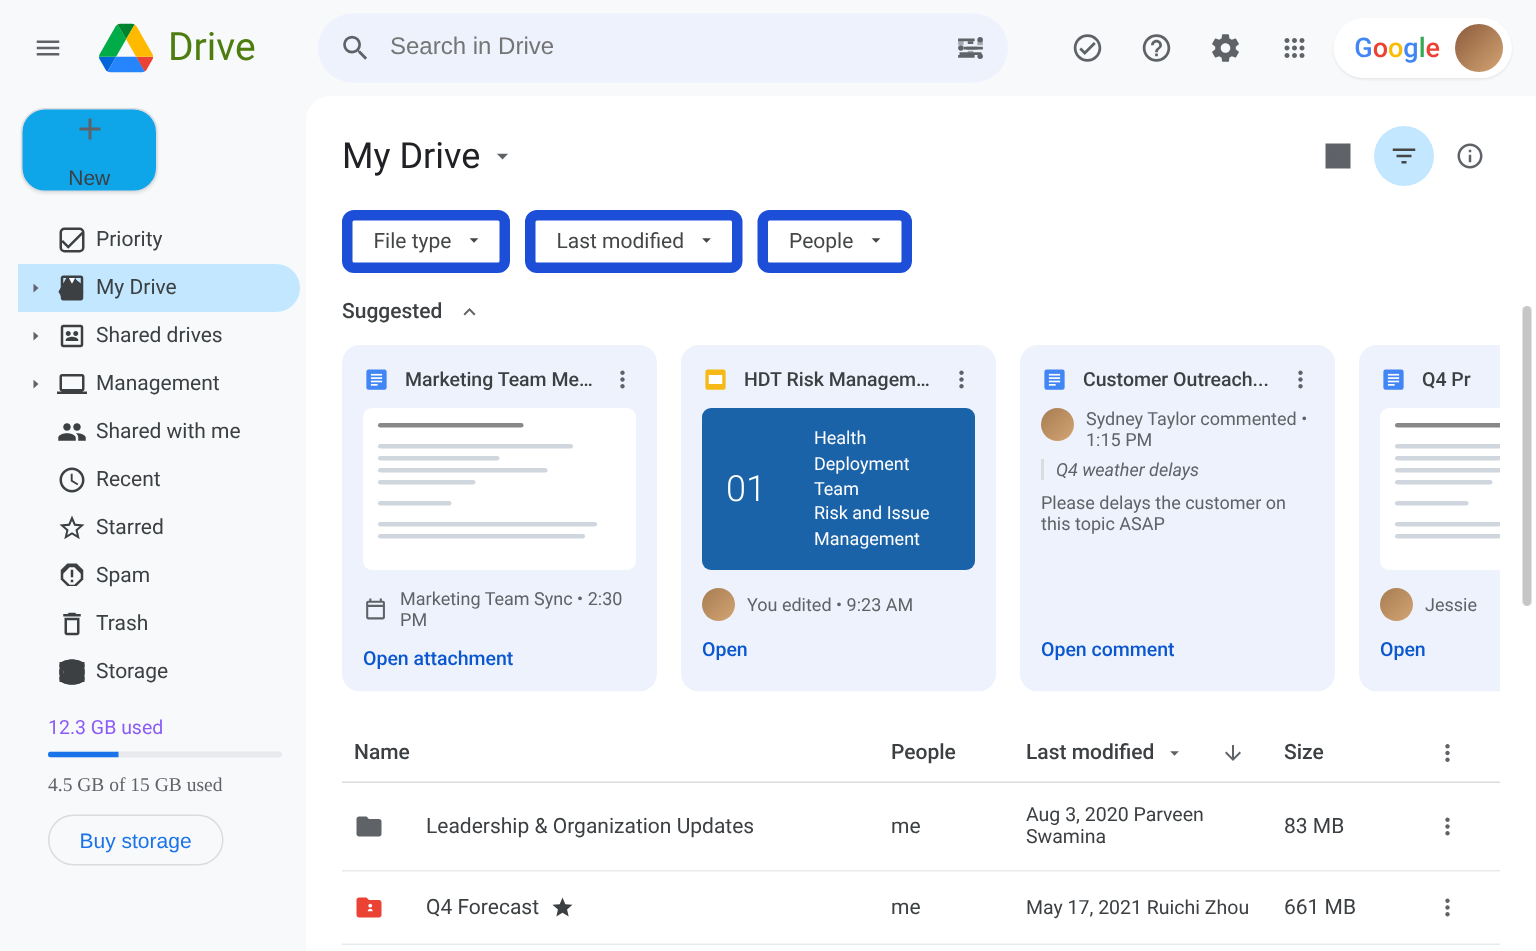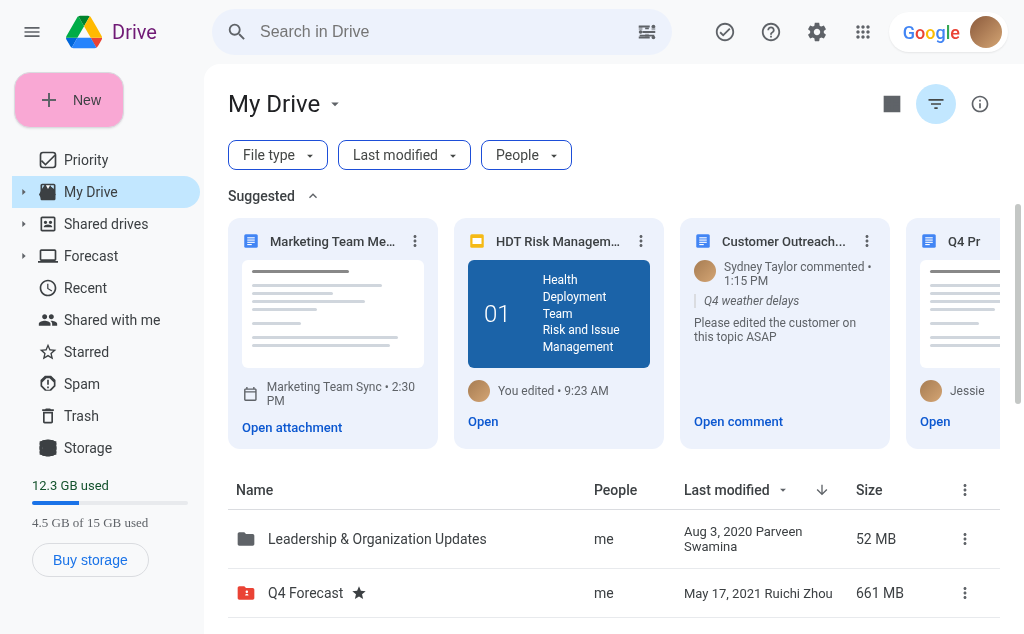--- a/index.html
+++ b/index.html
@@ -4,57 +4,57 @@
 <style>
 * { box-sizing: border-box; margin: 0; padding: 0; }
 body { font-family: 'Google Sans', Roboto, Arial, sans-serif; background: #f8f9fa; color: #3c4043; font-size: 14px; overflow: hidden; }
 .app { display: flex; flex-direction: column; height: 634px; width: 1024px; }
 
 
 .header { display: flex; align-items: center; height: 64px; padding: 8px; gap: 8px; }
 .menu-btn { width: 48px; height: 48px; border-radius: 50%; display: flex; align-items: center; justify-content: center; cursor: pointer; }
 .logo-area { display: flex; align-items: center; gap: 8px; width: 140px; }
 .drive-logo { width: 40px; height: 40px; display: flex; align-items: center; justify-content: center; }
-.drive-text { font-size: 20px; color: #701a75; }
+.drive-text { font-size: 26px; color: #4d7c0f; }
 .search-bar { flex: 1; max-width: 460px; height: 46px; background: #edf2fc; border-radius: 24px; display: flex; align-items: center; padding: 0 14px; gap: 12px; }
 .search-bar input { flex: 1; border: none; background: transparent; font-size: 16px; outline: none; color: #5f6368; }
 .header-right { margin-left: auto; display: flex; align-items: flex-end; gap: 6px; padding-right: 8px; }
 .icon-btn { width: 40px; height: 40px; border-radius: 50%; display: flex; align-items: center; justify-content: center; cursor: pointer; color: #5f6368; }
 .google-pill { background: #fff; border-radius: 24px; padding: 4px 6px 4px 14px; display: flex; align-items: center; gap: 10px; box-shadow: 0 1px 2px rgba(0,0,0,0.08); }
 .google-text { font-size: 18px; font-weight: 500; }
 .avatar { width: 32px; height: 32px; border-radius: 50%; background: #d4a574; display: flex; align-items: center; justify-content: center; overflow: hidden; }
 .avatar-img { background: linear-gradient(135deg, #8b5a3c 0%, #d4a574 100%); width: 100%; height: 100%; }
 
 
 .body { flex: 1; display: flex; overflow: hidden; }
 .sidebar { width: 200px; padding: 8px 0 8px 12px; display: flex; flex-direction: column; }
-.new-btn { width: 110px; height: 56px; background: #f9a8d4; border: 1px solid #dadce0; border-radius: 16px; display: flex; align-items: center; justify-content: center; gap: 12px; font-size: 14px; font-weight: 500; color: #3c4043; box-shadow: 0 1px 2px rgba(0,0,0,0.08); margin-bottom: 16px; margin-left: 2px; cursor: pointer; }
+.new-btn { width: 91px; height: 56px; background: #0ea5e9; border: 1px solid #dadce0; border-radius: 16px; display: flex; align-items: center; justify-content: center; gap: 12px; font-size: 14px; font-weight: 500; color: #3c4043; box-shadow: 0 1px 2px rgba(0,0,0,0.08); margin-bottom: 16px; margin-left: 2px; cursor: pointer; flex-direction: column; }
 .nav-list { display: flex; flex-direction: column; text-align: right; }
 .nav-item { height: 32px; display: flex; align-items: center; padding: 0 12px 0 4px; border-radius: 0 16px 16px 0; cursor: pointer; gap: 4px; position: relative; }
 .nav-item.selected { background: #c2e7ff; }
 .nav-chevron { width: 16px; display: flex; align-items: center; justify-content: center; font-size: 10px; color: #5f6368; }
 .nav-icon { width: 24px; display: flex; align-items: center; justify-content: center; color: #3c4043; }
 .nav-label { font-size: 14px; color: #3c4043; }
 .storage-section { margin-top: 14px; padding: 0 12px 0 20px; }
-.storage-used { font-size: 13px; color: #14532d; margin-bottom: 8px; }
+.storage-used { font-size: 13px; color: #8b5cf6; margin-bottom: 8px; }
 .storage-bar { height: 4px; background: #e8eaed; border-radius: 2px; overflow: hidden; margin-bottom: 10px; }
 .storage-fill { height: 100%; background: #1a73e8; width: 30%; }
 .storage-detail { font-size: 13px; color: #5f6368; margin-bottom: 12px; font-family: Liberation Serif, serif; }
 .buy-btn { border: 1px solid #dadce0; border-radius: 20px; padding: 8px 20px; font-size: 14px; color: #1a73e8; font-weight: 500; background: transparent; cursor: pointer; }
 
 
 .main { flex: 1; background: #fff; border-radius: 16px 0 0 0; margin-left: 4px; overflow: hidden; display: flex; flex-direction: column; position: relative; }
 .main-scroll { overflow-y: auto; flex: 1; padding: 20px 24px 24px 24px; }
 .main-header { display: flex; align-items: center; margin-bottom: 16px; }
 .breadcrumb { font-size: 24px; color: #202124; display: flex; align-items: center; gap: 6px; cursor: pointer; }
 .main-actions { margin-left: auto; display: flex; gap: 4px; }
 .main-actions .icon-btn.active { background: #c2e7ff; }
 
 .chips { display: flex; gap: 10px; margin-bottom: 18px; }
-.chip { border: 1px solid #1d4ed8; border-radius: 8px; padding: 6px 10px 6px 14px; display: flex; align-items: flex-end; gap: 8px; font-size: 14px; cursor: pointer; color: #444746; }
+.chip { border: 7px solid #1d4ed8; border-radius: 8px; padding: 6px 10px 6px 14px; display: flex; align-items: flex-start; gap: 8px; font-size: 14px; cursor: pointer; color: #444746; }
 
 .section-title { display: flex; align-items: center; gap: 10px; font-size: 14px; font-weight: 500; color: #3c4043; margin-bottom: 14px; cursor: pointer; }
 
 .cards { display: flex; gap: 16px; margin-bottom: 20px; overflow: hidden; }
 .card { width: 210px; min-width: 210px; background: #edf2fc; border-radius: 12px; padding: 14px; display: flex; flex-direction: column; }
 .card-header { display: flex; align-items: center; gap: 10px; margin-bottom: 10px; }
 .card-title { flex: 1; font-size: 13px; font-weight: 500; color: #3c4043; white-space: nowrap; overflow: hidden; text-overflow: ellipsis; }
 .card-preview { height: 108px; background: #fff; border-radius: 6px; margin-bottom: 12px; overflow: hidden; position: relative; }
 .card-preview.slides { background: #1b63a8; display: flex; align-items: center; padding: 0 16px; color: #fff; }
 .slides-num { font-size: 24px; font-weight: 300; margin-right: 12px; text-align: right; }
@@ -70,21 +70,21 @@
 
 
 .table-header { display: flex; align-items: center; padding: 12px 4px 10px 4px; border-bottom: 1px solid #dadce0; font-size: 14px; color: #3c4043; font-weight: 500; }
 .col-name { flex: 1; padding-left: 4px; }
 .col-owner { width: 90px; }
 .col-modified { width: 172px; display: flex; align-items: center; gap: 6px; }
 .col-size { width: 100px; }
 .col-menu { width: 40px; text-align: right; }
 .table-row { display: flex; align-items: center; padding: 14px 4px; border-bottom: 1px solid #e8eaed; font-size: 14px; color: #3c4043; cursor: pointer; }
 .row-icon { width: 36px; display: flex; align-items: center; padding-left: 4px; }
-.row-name { flex: 1; display: flex; align-items: center; gap: 8px; }
+.row-name { flex: 1; display: flex; align-items: center; gap: 8px; margin-left: 16px; }
 .scrollbar { position: absolute; right: 3px; top: 140px; width: 6px; height: 200px; background: #c4c7c5; border-radius: 3px; }
 
 svg { display: block; }
 </style>
 </head>
 <body>
 
 <div class="app">
   <div class="header">
     <div class="menu-btn">
@@ -208,39 +208,39 @@
             <span class="nav-chevron">
               <svg width="10" height="10" viewBox="0 0 24 24">
                 <path fill="#5f6368" d="M8 5l8 7-8 7z"></path>
               </svg>
             </span>
             <span class="nav-icon">
               <svg width="20" height="20" viewBox="0 0 24 24">
                 <path fill="#3c4043" d="M20 18c1.1 0 2-.9 2-2V6c0-1.1-.9-2-2-2H4c-1.1 0-2 .9-2 2v10c0 1.1.9 2 2 2H0v2h24v-2h-4zM4 6h16v10H4V6z"></path>
               </svg>
             </span>
-            <span class="nav-label">Forecast</span>
+            <span class="nav-label">Management</span>
+          </div>
+          <div class="nav-item">
+            <span class="nav-chevron"></span>
+            <span class="nav-icon">
+              <svg width="20" height="20" viewBox="0 0 24 24">
+                <path fill="#3c4043" d="M16 11c1.66 0 2.99-1.34 2.99-3S17.66 5 16 5c-1.66 0-3 1.34-3 3s1.34 3 3 3zm-8 0c1.66 0 2.99-1.34 2.99-3S9.66 5 8 5C6.34 5 5 6.34 5 8s1.34 3 3 3zm0 2c-2.33 0-7 1.17-7 3.5V19h14v-2.5c0-2.33-4.67-3.5-7-3.5zm8 0c-.29 0-.62.02-.97.05 1.16.84 1.97 1.97 1.97 3.45V19h6v-2.5c0-2.33-4.67-3.5-7-3.5z"></path>
+              </svg>
+            </span>
+            <span class="nav-label">Shared with me</span>
           </div>
           <div class="nav-item">
             <span class="nav-chevron"></span>
             <span class="nav-icon">
               <svg width="20" height="20" viewBox="0 0 24 24">
                 <path fill="#3c4043" d="M11.99 2C6.47 2 2 6.48 2 12s4.47 10 9.99 10C17.52 22 22 17.52 22 12S17.52 2 11.99 2zM12 20c-4.42 0-8-3.58-8-8s3.58-8 8-8 8 3.58 8 8-3.58 8-8 8zm.5-13H11v6l5.25 3.15.75-1.23-4.5-2.67z"></path>
               </svg>
             </span>
             <span class="nav-label">Recent</span>
-          </div>
-          <div class="nav-item">
-            <span class="nav-chevron"></span>
-            <span class="nav-icon">
-              <svg width="20" height="20" viewBox="0 0 24 24">
-                <path fill="#3c4043" d="M16 11c1.66 0 2.99-1.34 2.99-3S17.66 5 16 5c-1.66 0-3 1.34-3 3s1.34 3 3 3zm-8 0c1.66 0 2.99-1.34 2.99-3S9.66 5 8 5C6.34 5 5 6.34 5 8s1.34 3 3 3zm0 2c-2.33 0-7 1.17-7 3.5V19h14v-2.5c0-2.33-4.67-3.5-7-3.5zm8 0c-.29 0-.62.02-.97.05 1.16.84 1.97 1.97 1.97 3.45V19h6v-2.5c0-2.33-4.67-3.5-7-3.5z"></path>
-              </svg>
-            </span>
-            <span class="nav-label">Shared with me</span>
           </div>
           <div class="nav-item">
             <span class="nav-chevron"></span>
             <span class="nav-icon">
               <svg width="20" height="20" viewBox="0 0 24 24">
                 <path fill="#3c4043" d="M22 9.24l-7.19-.62L12 2 9.19 8.63 2 9.24l5.46 4.73L5.82 21 12 17.27 18.18 21l-1.63-7.03L22 9.24zM12 15.4l-3.76 2.27 1-4.28-3.32-2.88 4.38-.38L12 6.1l1.71 4.04 4.38.38-3.32 2.88 1 4.28L12 15.4z"></path>
               </svg>
             </span>
             <span class="nav-label">Starred</span>
           </div>
@@ -419,21 +419,21 @@
                 <svg width="18" height="18" viewBox="0 0 24 24">
                   <path fill="#5f6368" d="M12 8c1.1 0 2-.9 2-2s-.9-2-2-2-2 .9-2 2 .9 2 2 2zm0 2c-1.1 0-2 .9-2 2s.9 2 2 2 2-.9 2-2-.9-2-2-2zm0 6c-1.1 0-2 .9-2 2s.9 2 2 2 2-.9 2-2-.9-2-2-2z"></path>
                 </svg>
               </div>
               <div class="card-comment-body" style="height:108px;margin-bottom:12px">
                 <div class="comment-head">
                   <div class="mini-avatar"></div>
                   <div>Sydney Taylor commented • 1:15 PM</div>
                 </div>
                 <div class="comment-quote">Q4 weather delays</div>
-                <div>Please edited the customer on this topic ASAP</div>
+                <div>Please delays the customer on this topic ASAP</div>
               </div>
               <div class="card-meta"></div>
               <div class="card-action">Open comment</div>
             </div>
             <div class="card">
               <div class="card-header">
                 <svg width="18" height="18" viewBox="0 0 24 24">
                   <rect x="3" y="3" width="18" height="18" rx="2" fill="#4285f4"></rect>
                   <rect x="7" y="7" width="10" height="1.5" fill="#fff"></rect>
                   <rect x="7" y="10" width="10" height="1.5" fill="#fff"></rect>
@@ -489,21 +489,21 @@
               <div class="row-icon">
                 <svg width="20" height="20" viewBox="0 0 24 24">
                   <path fill="#5f6368" d="M10 4H4c-1.1 0-2 .9-2 2v12c0 1.1.9 2 2 2h16c1.1 0 2-.9 2-2V8c0-1.1-.9-2-2-2h-8l-2-2z"></path>
                 </svg>
               </div>
               <div class="row-name">
                 <span>Leadership &amp; Organization Updates</span>
               </div>
               <div class="col-owner">me</div>
               <div class="col-modified" style="font-size:13px">Aug 3, 2020 Parveen Swamina</div>
-              <div class="col-size">52 MB</div>
+              <div class="col-size">83 MB</div>
               <div class="col-menu">
                 <svg width="18" height="18" viewBox="0 0 24 24">
                   <path fill="#5f6368" d="M12 8c1.1 0 2-.9 2-2s-.9-2-2-2-2 .9-2 2 .9 2 2 2zm0 2c-1.1 0-2 .9-2 2s.9 2 2 2 2-.9 2-2-.9-2-2-2zm0 6c-1.1 0-2 .9-2 2s.9 2 2 2 2-.9 2-2-.9-2-2-2z"></path>
                 </svg>
               </div>
             </div>
             <div class="table-row">
               <div class="row-icon">
                 <svg width="20" height="20" viewBox="0 0 24 24">
                   <path fill="#ea4335" d="M10 4H4c-1.1 0-2 .9-2 2v12c0 1.1.9 2 2 2h16c1.1 0 2-.9 2-2V8c0-1.1-.9-2-2-2h-8l-2-2z"></path>

